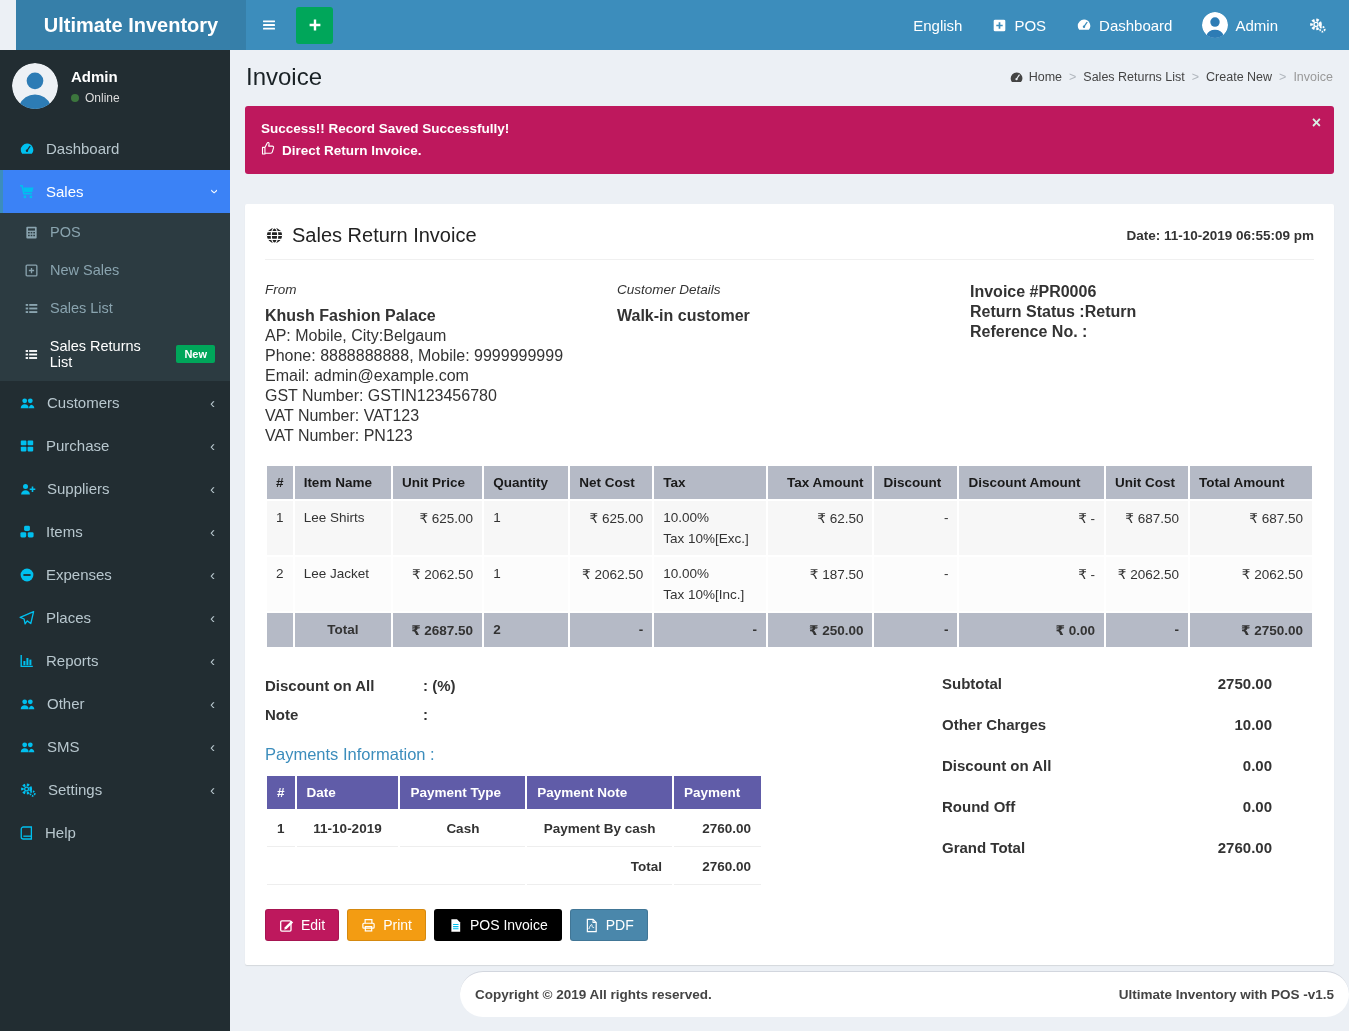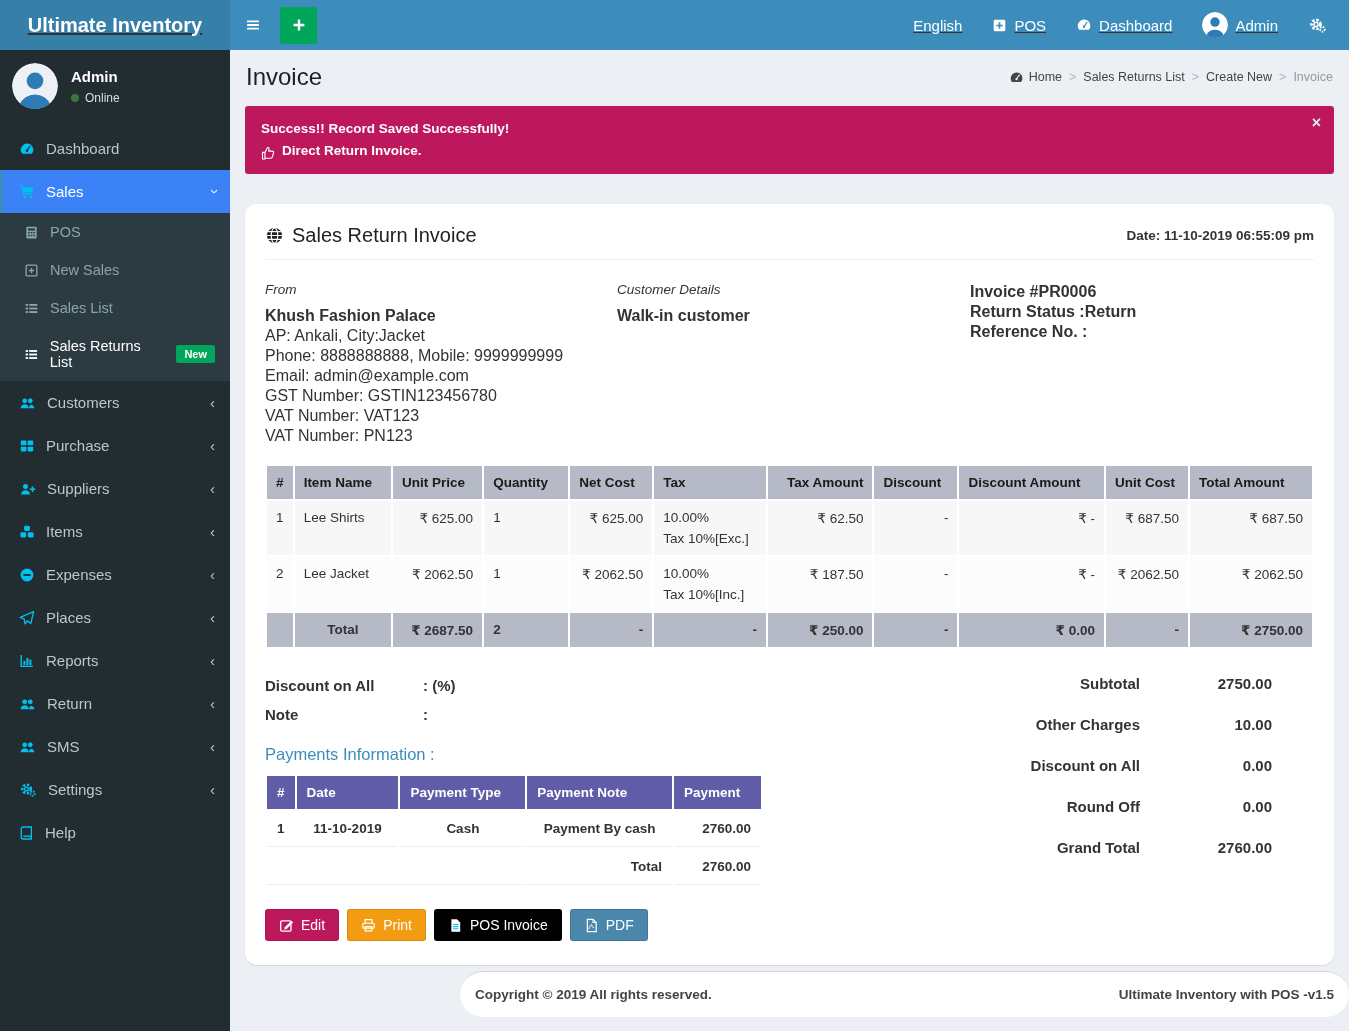--- a/index.html
+++ b/index.html
@@ -3,21 +3,21 @@
 <meta charset="utf-8">
 <title>Invoice</title>
 <style>
   * { box-sizing: border-box; margin: 0; padding: 0; }
   html,body { width:1349px; height:1031px; overflow:hidden; }
   body { font-family:"Liberation Sans","DejaVu Sans",sans-serif; background:#ecf0f5; color:#333; font-size:14px; }
   .ic { display:inline-block; vertical-align:-2px; }
   .ic svg { display:block; width:100%; height:100%; }
 
   
-  .navbar { position:fixed; top:0; left:0; right:0; height:50px; display:flex; z-index:50;text-decoration:underline; }
+  .navbar { position:fixed; top:0; left:16px; right:0; height:50px; display:flex; z-index:50; }
   .brand { width:230px; background:#367fa9; color:#fff; font-size:20px; font-weight:700;
            display:flex; align-items:center; justify-content:center; }
   .nav-rest { flex:1; background:#3c8dbc; display:flex; align-items:center; color:#fff; }
   .hamburger { width:46px; height:50px; display:flex; align-items:center; justify-content:center; cursor:pointer; }
   .plus-btn { width:37px; height:37px; background:#00a65a; border-radius:3px; margin-left:4px;
               display:flex; align-items:center; justify-content:center; cursor:pointer; }
   .nav-right { margin-left:auto; display:flex; align-items:center; gap:30px; padding-right:22px; font-size:15px; }
   .nav-item { display:flex; align-items:center; gap:7px; cursor:pointer; }
   .nav-avatar { width:26px; height:26px; border-radius:50%; overflow:hidden; }
 
@@ -48,26 +48,26 @@
   .content-header { display:flex; justify-content:space-between; align-items:center; padding:13px 16px 9px 16px; }
   .page-title { font-size:24px; font-weight:400; color:#1a2226; }
   .breadcrumb { display:flex; align-items:center; gap:7px; font-size:12.5px; color:#444; }
   .breadcrumb .bc-link { cursor:pointer; display:flex; align-items:center; gap:5px; }
   .breadcrumb .sep { color:#b0b6bd; }
   .breadcrumb .current { color:#999; }
 
   .alert { margin:6px 15px 30px 15px; background:#be185d; color:#fff; border-radius:3px;
            padding:13px 16px; position:relative; line-height:20px; }
   .alert .l1 { font-weight:700; font-size:13.5px; }
-  .alert .l2 { font-weight:700; font-size:13.5px; display:flex; align-items:flex-end; gap:6px; margin-top:2px; }
+  .alert .l2 { font-weight:700; font-size:13.5px; display:flex; align-items:flex-start; gap:6px; margin-top:2px; }
   .alert-close { position:absolute; top:9px; right:13px; font-size:16px; color:#d9f2e5; cursor:pointer;
                  font-weight:700; line-height:1; }
 
   .box { background:#fff; margin:0 15px 6px 15px; padding:20px 20px 24px 20px;
-         box-shadow:0 1px 1px rgba(0,0,0,.1); border-radius:12px; }
+         box-shadow:0 1px 1px rgba(0,0,0,.1); border-radius:2px; }
   .box-head { display:flex; justify-content:space-between; align-items:center;
               padding-bottom:12px; border-bottom:1px solid #f0f0f0; }
   .inv-title { font-size:20px; color:#222; display:flex; align-items:center; gap:8px; }
   .inv-date { font-size:13.5px; font-weight:700; color:#333; }
 
   .info-cols { display:flex; padding:22px 0 18px 0; }
   .col-from { width:352px; } .col-cust { width:353px; } .col-meta { flex:1; }
   .col-h { font-style:italic; font-size:13.5px; color:#333; margin-bottom:9px; }
   .line { font-size:16px; line-height:20px; }
   .b { font-weight:700; }
@@ -91,21 +91,21 @@
   .kv .v { font-weight:700; }
   .pay-head { color:#3c8dbc; font-size:16.5px; margin:22px 0 10px 0; }
   table.pays { width:498px; border-collapse:separate; border-spacing:2px; font-size:13.5px; }
   table.pays th { background:#605ca8; color:#fff; font-weight:700; text-align:left; padding:9px 10px; }
   table.pays td { padding:10px 10px; font-weight:700; color:#333; background:#fff;
                   border-bottom:1px solid #eee; }
   table.pays tr.ptotal td { border-bottom:1px solid #eee; }
 
   .summary { margin-left:auto; width:330px; margin-top:10px; margin-right:42px; }
   .sum-row { display:flex; margin-bottom:24px; font-size:15px; font-weight:700; color:#333; }
-  .sum-label { flex:1; text-align:right; }
+  .sum-label { flex:1; text-align:left; }
   .sum-value { width:132px; text-align:right; }
 
   .btn-row { display:flex; gap:8px; margin-top:22px; }
   .btn { display:inline-flex; align-items:center; gap:7px; color:#fff; font-size:14px;
          padding:7px 13px; border-radius:3px; border:1px solid rgba(0,0,0,.12); cursor:pointer; }
   .btn-edit { background:#be185d; } .btn-print { background:#f39c12; }
   .btn-pos { background:#000000; } .btn-pdf { background:#4a87ab; }
 
   .footer { margin-left:230px; background:#fff; border-top:1px solid #d2d6de;
             padding:15px 15px; display:flex; justify-content:space-between;
@@ -360,21 +360,21 @@
     </li>
     <li class="menu-item">
       <span class="ic mi" style="width:17px;height:16px">
           <svg viewBox="0 0 16 16" fill="currentColor">
             <circle cx="5.2" cy="5.8" r="2.4"></circle>
             <circle cx="10.8" cy="5.8" r="2.4"></circle>
             <path d="M1.2 13.2c0-2.3 1.8-3.9 4-3.9s4 1.6 4 3.9z"></path>
             <path d="M9.4 13.2c.1-1.7 1-3 2.5-3.5 1.7.4 2.9 1.8 2.9 3.5z"></path>
           </svg>
         </span>
-      <span>Return</span>
+      <span>Other</span>
       <span class="chev">‹</span>
     </li>
     <li class="menu-item">
       <span class="ic mi" style="width:17px;height:16px">
           <svg viewBox="0 0 16 16" fill="currentColor">
             <circle cx="5.2" cy="5.8" r="2.4"></circle>
             <circle cx="10.8" cy="5.8" r="2.4"></circle>
             <path d="M1.2 13.2c0-2.3 1.8-3.9 4-3.9s4 1.6 4 3.9z"></path>
             <path d="M9.4 13.2c.1-1.7 1-3 2.5-3.5 1.7.4 2.9 1.8 2.9 3.5z"></path>
           </svg>
@@ -454,21 +454,21 @@
           </span>
         <span>Sales Return Invoice</span>
       </div>
       <div class="inv-date">Date: 11-10-2019 06:55:09 pm</div>
     </div>
 
     <div class="info-cols">
       <div class="col-from">
         <div class="col-h">From</div>
         <div class="line b">Khush Fashion Palace</div>
-        <div class="line">AP: Ankali, City:Jacket</div>
+        <div class="line">AP: Mobile, City:Belgaum</div>
         <div class="line">Phone: 8888888888, Mobile: 9999999999</div>
         <div class="line">Email: admin@example.com</div>
         <div class="line">GST Number: GSTIN123456780</div>
         <div class="line">VAT Number: VAT123</div>
         <div class="line">VAT Number: PN123</div>
       </div>
       <div class="col-cust">
         <div class="col-h">Customer Details</div>
         <div class="line b">Walk-in customer</div>
       </div>

